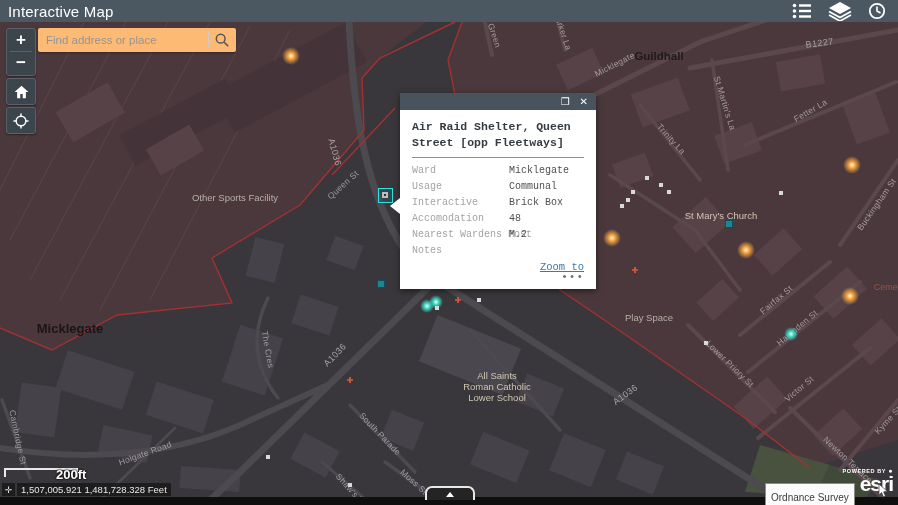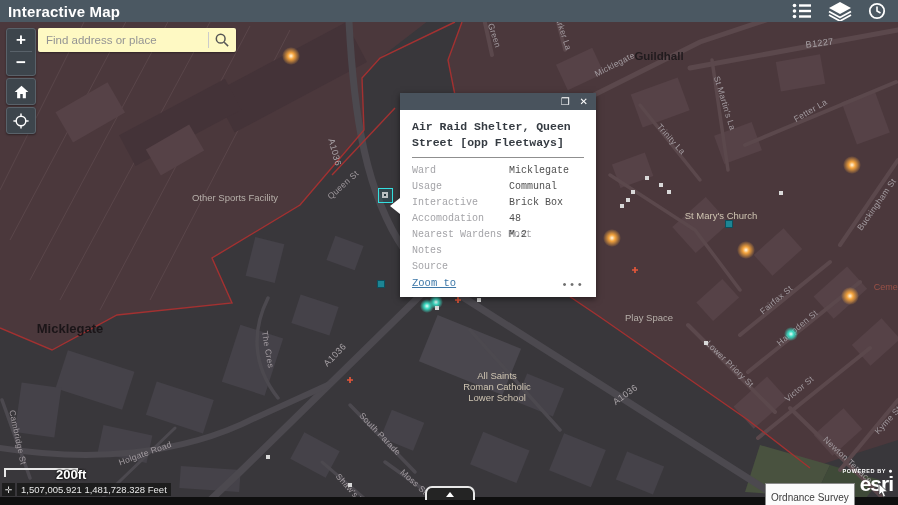--- a/index.html
+++ b/index.html
@@ -2,21 +2,21 @@
 <html><head>
 <meta charset="utf-8">
 <style>
   html,body{margin:0;padding:0;background:#222;}
   #app{position:relative;width:898px;height:505px;overflow:hidden;
        font-family:"Liberation Sans",sans-serif;background:#39373b;}
 
   
   #topbar{position:absolute;top:0;left:0;width:898px;height:22px;background:#4b5862;
           display:flex;align-items:center;justify-content:space-between;z-index:40;}
-  #topbar h1{margin:0 0 0 8px;font-size:15px;font-weight:bold;color:#fff;letter-spacing:.2px;}
+  #topbar h1{margin:0 0 0 8px;font-size:15px;font-weight:normal;color:#fff;letter-spacing:.2px;}
   #topbar .hicons{display:flex;align-items:center;gap:16px;margin-right:12px;}
   #topbar .hicons svg{display:block;cursor:pointer;}
 
   
   #mapsvg{position:absolute;top:0;left:0;z-index:1;}
   text.ml{font-family:"Liberation Sans",sans-serif;pointer-events:none;}
   .street{fill:#a39ca1;font-size:8.5px;letter-spacing:.3px;}
   .shield{fill:#aaa4a8;font-size:9px;letter-spacing:.4px;}
   .area{fill:#211b1e;font-size:11.5px;font-weight:600;}
   .areabig{fill:#1b1518;font-size:13px;font-weight:600;}
@@ -27,41 +27,41 @@
   
   .wbtn{position:absolute;width:28px;background:#3d454c;border:1px solid #59626a;border-radius:3px;
         color:#fff;z-index:30;box-shadow:0 1px 2px rgba(0,0,0,.4);}
   #zoomgrp{top:28px;left:6px;height:46px;}
   #zoomgrp .zb{height:22px;display:flex;align-items:center;justify-content:center;
                font-size:17px;font-weight:bold;cursor:pointer;color:#fff;}
   #zoomgrp .div{height:1px;background:#59626a;margin:0 3px;}
   #homebtn{top:78px;left:6px;height:25px;display:flex;align-items:center;justify-content:center;cursor:pointer;}
   #locatebtn{top:107px;left:6px;height:25px;display:flex;align-items:center;justify-content:center;cursor:pointer;}
 
-  #searchbox{position:absolute;top:28px;left:38px;width:198px;height:24px;background:#fef9c3;
+  #searchbox{position:absolute;top:28px;left:38px;width:198px;height:24px;background:#fdba74;
              border-radius:2px;display:flex;z-index:30;box-shadow:0 1px 2px rgba(0,0,0,.35);}
   #searchbox input{flex:1;border:none;outline:none;font-size:11.5px;padding:0 8px;color:#333;
                    font-family:"Liberation Sans",sans-serif;background:transparent;}
   #searchbox input::placeholder{color:#949494;}
   #searchbox .sdiv{width:1px;background:#ccc;margin:4px 0;}
   #searchbox .sbtn{width:30px;display:flex;align-items:center;justify-content:center;cursor:pointer;}
 
   
   #popup{position:absolute;left:400px;top:93px;width:196px;z-index:35;
          box-shadow:0 2px 6px rgba(0,0,0,.5);font-family:"Liberation Sans",sans-serif;}
   #popup .phead{height:17px;background:#49535d;display:flex;align-items:center;justify-content:flex-end;
                 gap:10px;padding:0 8px;}
   #popup .phead span{color:#fff;font-size:10px;line-height:10px;cursor:pointer;}
   #popup .pbody{background:#fff;padding:9px 12px 8px 12px;position:relative;font-family:Liberation Mono, monospace;}
   #popup .ptitle{font-size:11.5px;font-weight:bold;color:#353b42;line-height:1.35;}
   #popup .pdiv{border-top:1px solid #8f8f8f;margin:7px 0 7px 0;}
   #popup .prow{display:grid;grid-template-columns:97px 1fr;margin-bottom:5px;}
   #popup .plabel{color:#a4a4a8;font-size:10px;white-space:nowrap;}
   #popup .pvalue{color:#4f4f4f;font-size:10px;}
-  #popup .pfoot{display:flex;justify-content:space-between;align-items:flex-end;margin-top:4px;}
+  #popup .pfoot{display:flex;justify-content:space-between;align-items:flex-end;margin-top:4px;flex-direction:column;}
   #popup .zoomto{color:#3e78a8;font-size:10.5px;text-decoration:underline;cursor:pointer;}
   #popup .pmenu{color:#6f6f6f;font-size:11px;letter-spacing:1px;cursor:pointer;line-height:8px;}
   #ptail{position:absolute;left:-10px;top:88px;width:0;height:0;
          border-top:8px solid transparent;border-bottom:8px solid transparent;border-right:10px solid #fff;}
 
   
   #selmarker{position:absolute;left:378px;top:188px;width:13px;height:13px;z-index:20;
              border:1.5px solid #35dfe0;background:rgba(40,100,110,.35);cursor:pointer;}
   #selmarker .inner{position:absolute;left:2.5px;top:2.5px;width:6px;height:6px;background:#b9c0c2;}
   #selmarker .core{position:absolute;left:4.5px;top:4.5px;width:2px;height:2px;background:#20343a;}
@@ -363,24 +363,20 @@
         <span class="pvalue">48</span>
       </div>
       <div class="prow">
         <span class="plabel">Nearest Wardens Post</span>
         <span class="pvalue">M.2</span>
       </div>
       <div class="prow">
         <span class="plabel">Notes</span>
         <span class="pvalue"></span>
       </div>
-      <div class="prow">
-        <span class="plabel">Source</span>
-        <span class="pvalue"></span>
-      </div>
 
       <div class="pfoot">
         <span class="zoomto">Zoom to</span>
         <span class="pmenu">•••</span>
       </div>
     </div>
   </div>
 
   <div id="scalebar"></div>
   <div id="scalelabel">200ft</div>

